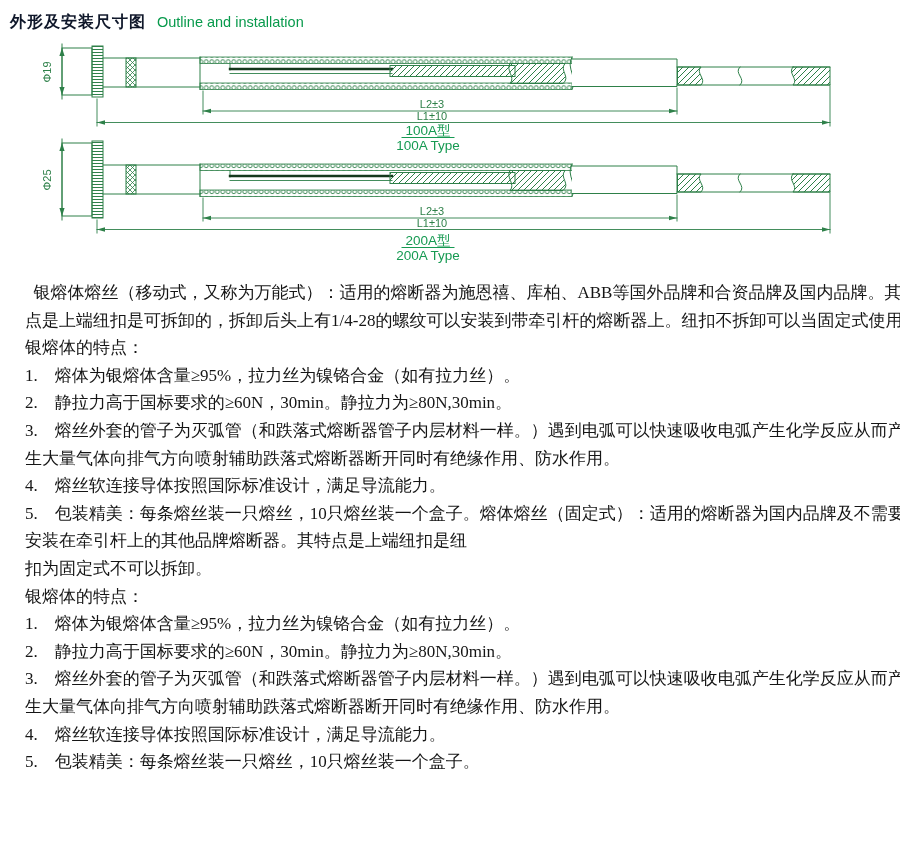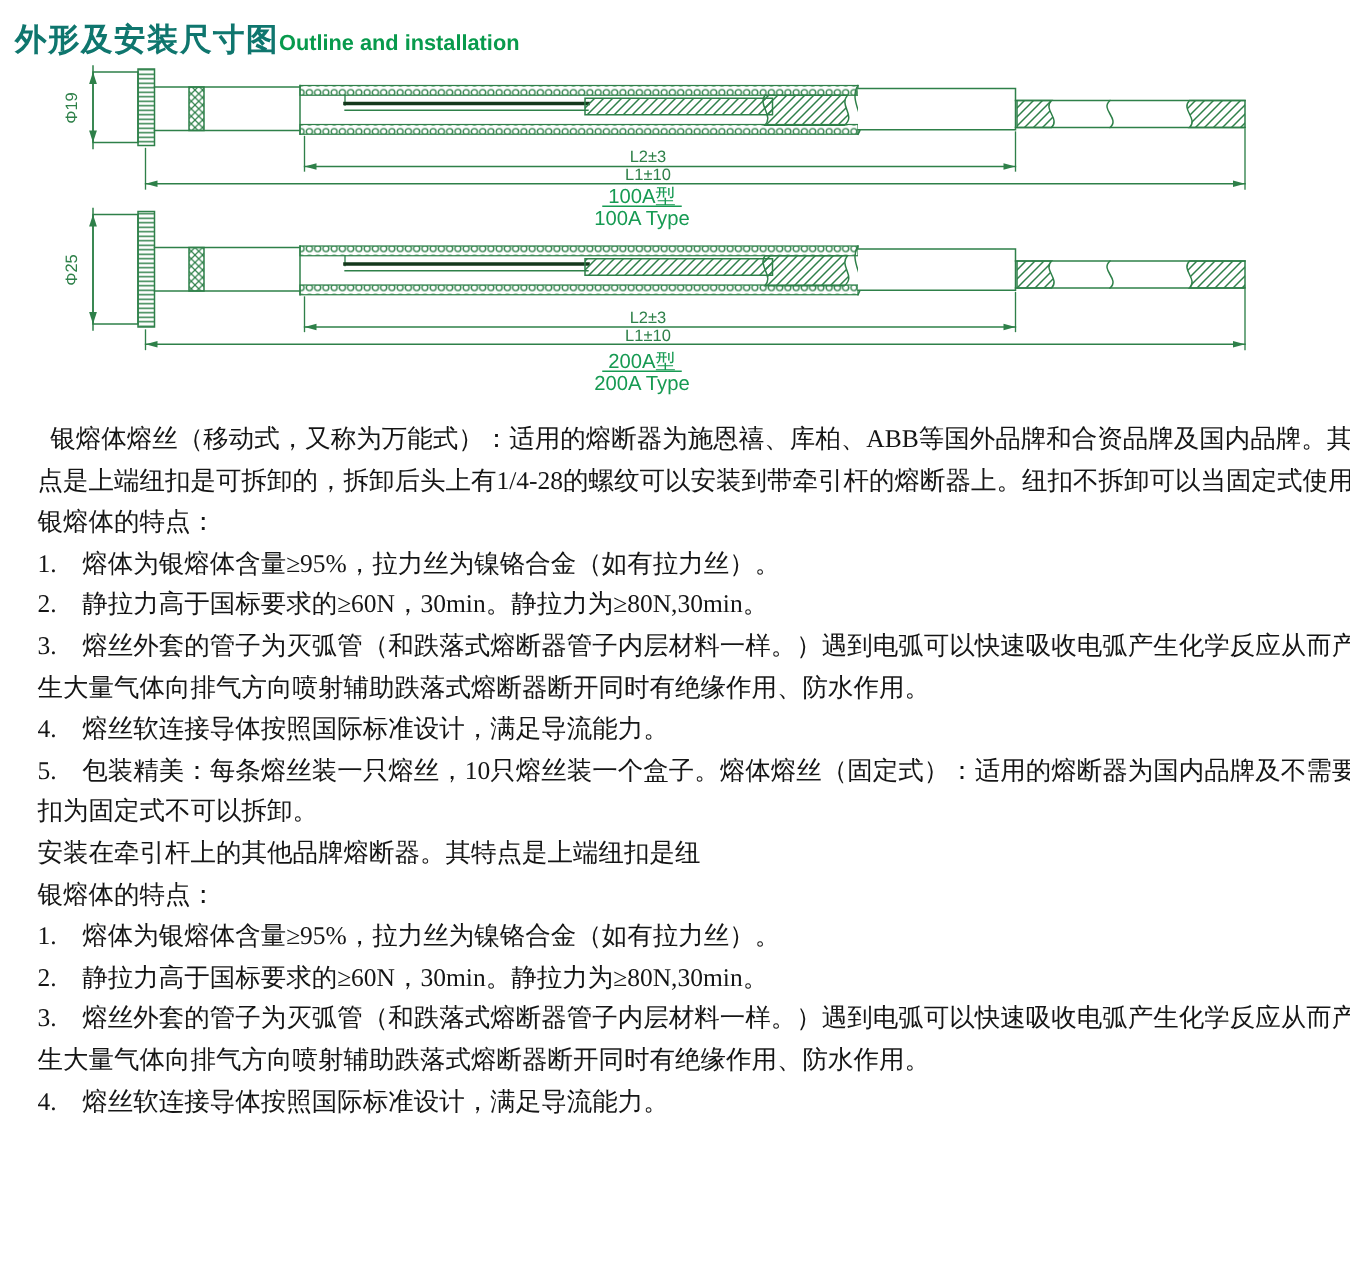--- a/index.html
+++ b/index.html
@@ -1,20 +1,20 @@
 <!DOCTYPE html>
 <html><head>
 <meta charset="utf-8">
 <style>
   html,body{margin:0;padding:0;background:#ffffff;}
   .page{position:relative;width:900px;height:850px;background:#fff;overflow:hidden;
         font-family:"Liberation Sans","DejaVu Sans",sans-serif;}
   .title{position:absolute;left:10px;top:12px;white-space:nowrap;z-index:2;}
-  .title .zh{font-size:21px;font-weight:bold;color:#0f766e;letter-spacing:1px;}
-  .title .en{font-size:14.5px;font-weight:700;color:#089a4c;margin-left:0;}
+  .title .zh{font-size:16px;font-weight:bold;color:#0f172a;letter-spacing:1px;}
+  .title .en{font-size:14.5px;font-weight:400;color:#089a4c;margin-left:11px;}
   svg.drawings{position:absolute;left:0;top:0;z-index:1;}
   .bodytext{position:absolute;left:25px;top:279px;width:868px;z-index:2;
             font-family:"Liberation Serif","DejaVu Serif",serif;
             font-size:17px;color:#151515;}
   .bodytext .ln{height:27.6px;line-height:27.6px;white-space:pre;}
   svg text{font-family:"Liberation Sans","DejaVu Sans",sans-serif;}
   .dimlab{font-size:11px;fill:#2e8049;}
   .typelab{font-size:13.5px;fill:#169a52;}
 </style>
 </head>
@@ -154,23 +154,24 @@
   <div class="bodytext">
     <div class="ln">  银熔体熔丝（移动式，又称为万能式）：适用的熔断器为施恩禧、库柏、ABB等国外品牌和合资品牌及国内品牌。其特</div>
     <div class="ln">点是上端纽扣是可拆卸的，拆卸后头上有1/4-28的螺纹可以安装到带牵引杆的熔断器上。纽扣不拆卸可以当固定式使用，</div>
     <div class="ln">银熔体的特点：</div>
     <div class="ln">1.　熔体为银熔体含量≥95%，拉力丝为镍铬合金（如有拉力丝）。</div>
     <div class="ln">2.　静拉力高于国标要求的≥60N，30min。静拉力为≥80N,30min。</div>
     <div class="ln">3.　熔丝外套的管子为灭弧管（和跌落式熔断器管子内层材料一样。）遇到电弧可以快速吸收电弧产生化学反应从而产</div>
     <div class="ln">生大量气体向排气方向喷射辅助跌落式熔断器断开同时有绝缘作用、防水作用。</div>
     <div class="ln">4.　熔丝软连接导体按照国际标准设计，满足导流能力。</div>
     <div class="ln">5.　包装精美：每条熔丝装一只熔丝，10只熔丝装一个盒子。熔体熔丝（固定式）：适用的熔断器为国内品牌及不需要</div>
+    <div class="ln">安装在牵引杆上的其他品牌熔断器。其特点是上端纽扣是纽</div>
     <div class="ln">扣为固定式不可以拆卸。</div>
-    <div class="ln">安装在牵引杆上的其他品牌熔断器。其特点是上端纽扣是纽</div>
     <div class="ln">银熔体的特点：</div>
     <div class="ln">1.　熔体为银熔体含量≥95%，拉力丝为镍铬合金（如有拉力丝）。</div>
     <div class="ln">2.　静拉力高于国标要求的≥60N，30min。静拉力为≥80N,30min。</div>
     <div class="ln">3.　熔丝外套的管子为灭弧管（和跌落式熔断器管子内层材料一样。）遇到电弧可以快速吸收电弧产生化学反应从而产</div>
     <div class="ln">生大量气体向排气方向喷射辅助跌落式熔断器断开同时有绝缘作用、防水作用。</div>
     <div class="ln">4.　熔丝软连接导体按照国际标准设计，满足导流能力。</div>
+    <div class="ln">5.　包装精美：每条熔丝装一只熔丝，10只熔丝装一个盒子。</div>
   </div>
 
 </div>
 
 </body></html>

